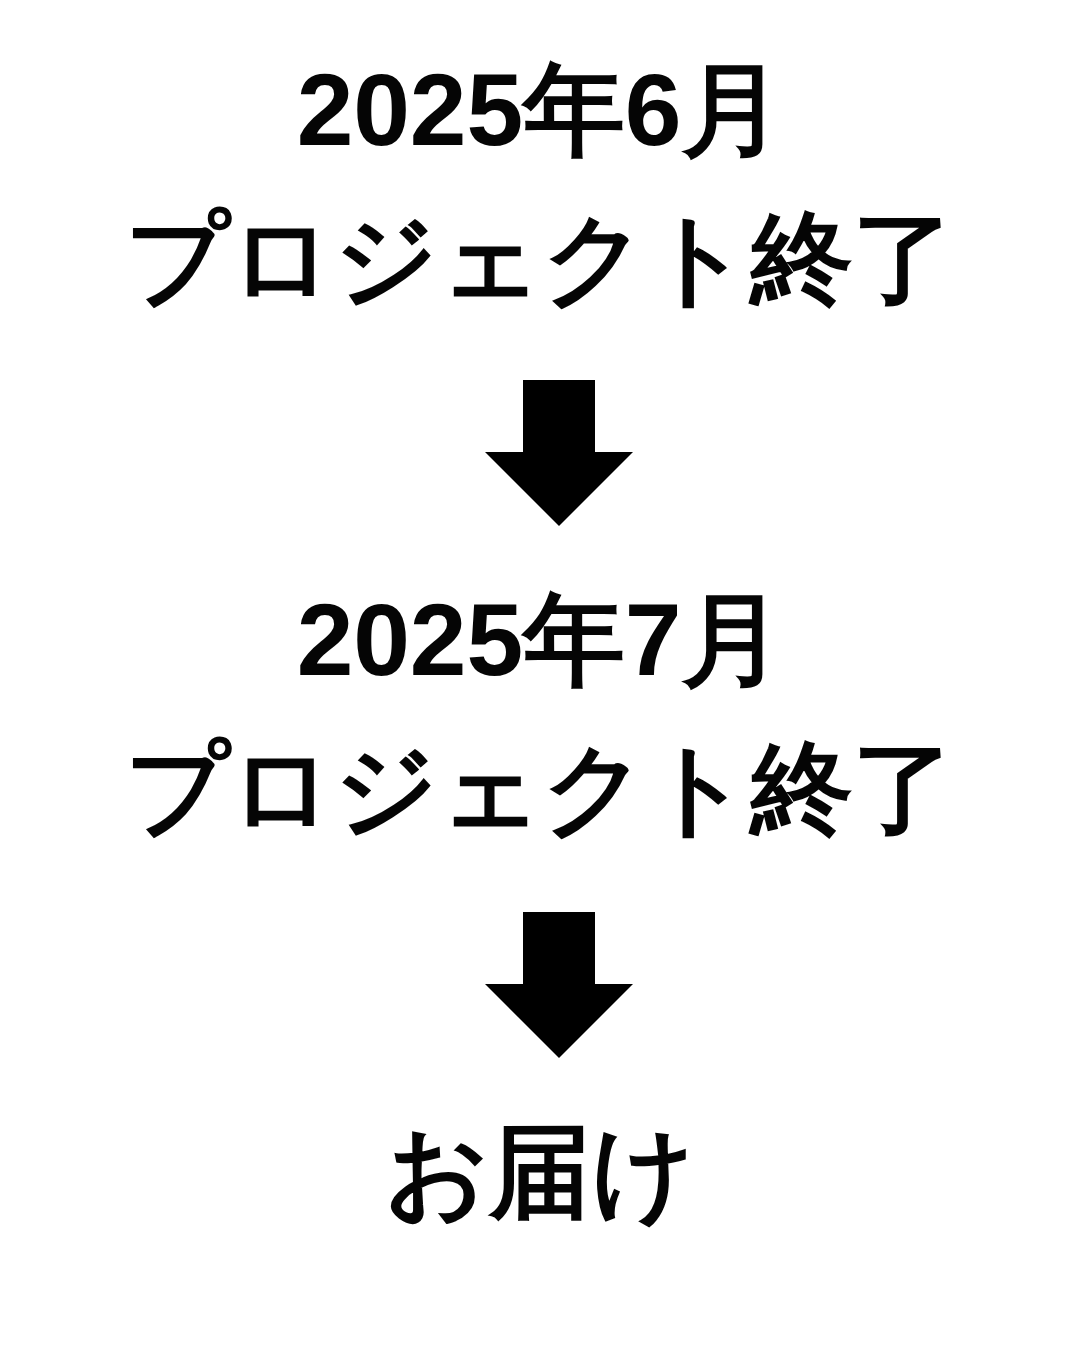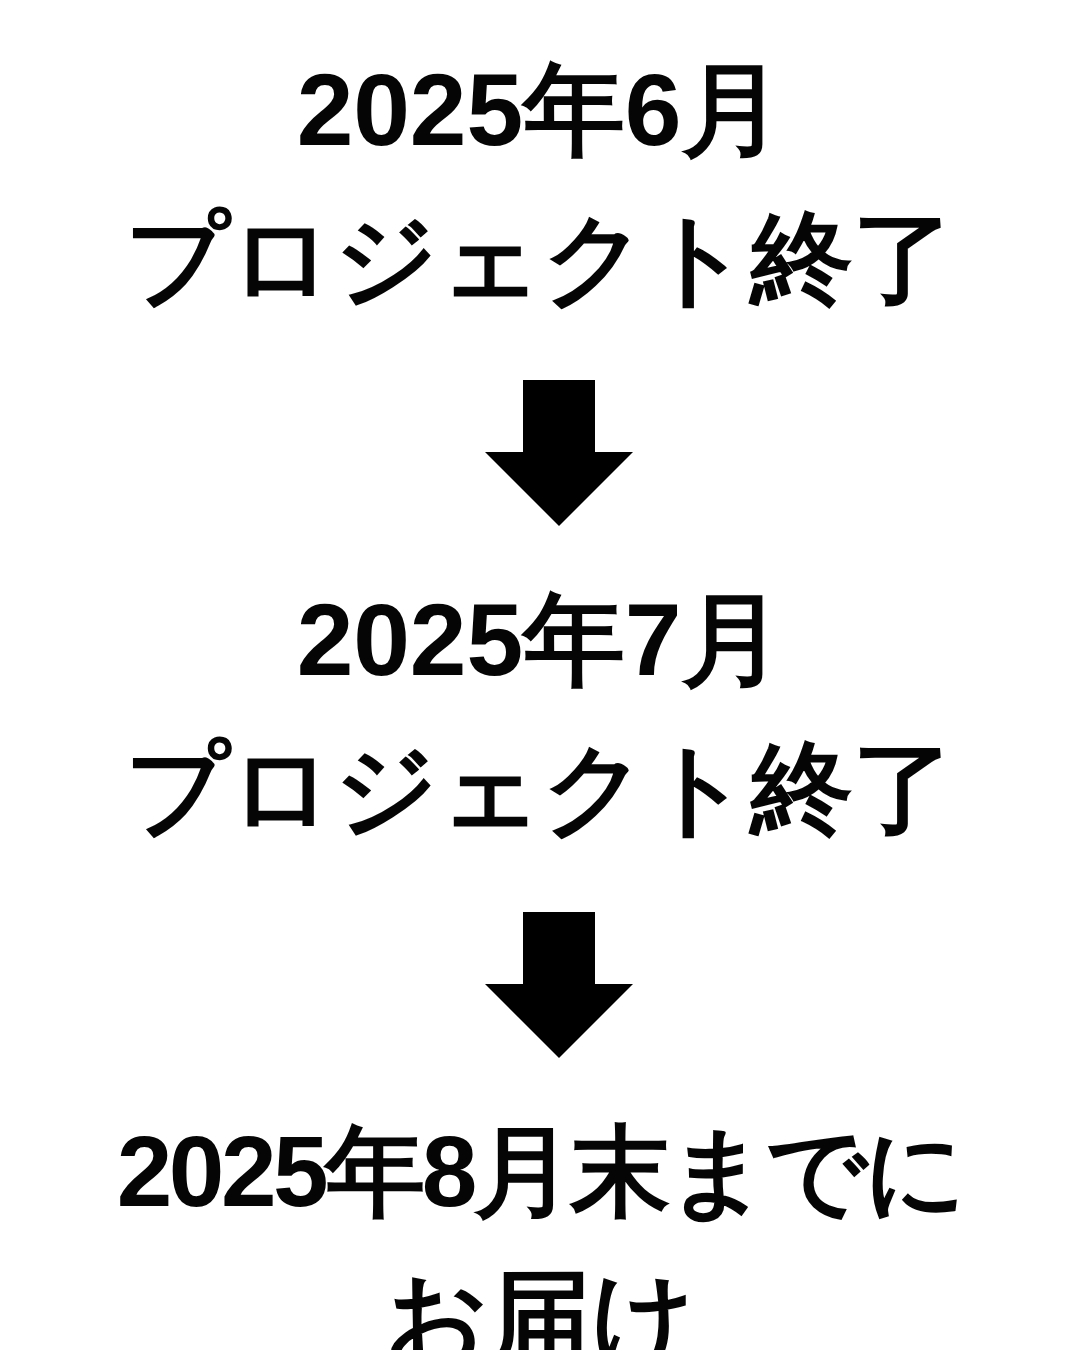--- a/index.html
+++ b/index.html
@@ -98,17 +98,16 @@
 
   <div class="arrow-wrap gap-2">
     <span class="arrow-down">
       <svg viewBox="0 0 148 146" width="148" height="146" aria-hidden="true">
         <polygon points="38,0 110,0 110,72 148,72 74,146 0,72 38,72" fill="#000000"></polygon>
       </svg>
     </span>
   </div>
 
   <div class="step step-3">
-    <span class="step-line wide">2025年8月末までに</span>
     <span class="step-line">お届け</span>
   </div>
 
 </div>
 
 </body></html>

